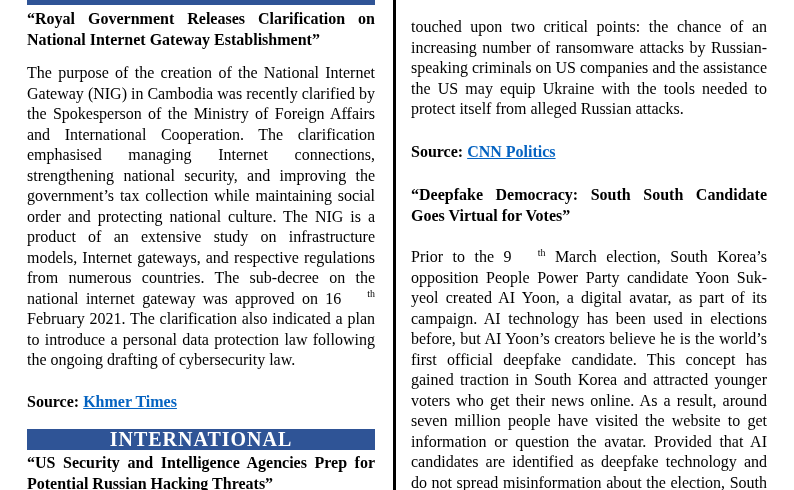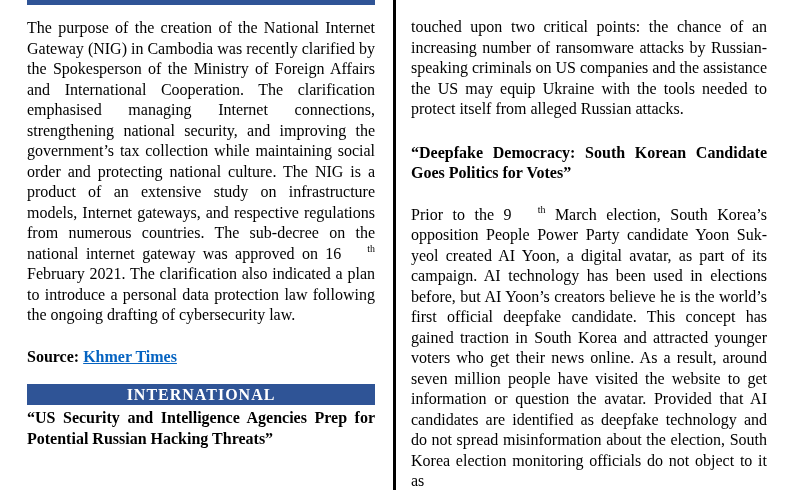--- a/index.html
+++ b/index.html
@@ -39,50 +39,52 @@
   .col-right .body.main       { margin-top:21px; }
 
   .source { text-align:left; font-weight:bold; }
   .source a {
     color:#0563C1; font-weight:bold; text-decoration:underline; cursor:pointer;
   }
   .banner {
     width:100%; height:21px; line-height:21px;
     background:#2F5496; color:#ffffff;
     font-weight:bold; text-align:center; letter-spacing:1px;
-    font-size:16px;
+    font-size:20px;
   }
   sup { vertical-align:super; font-size:62%; line-height:0;padding-left:26px; }
 </style>
 </head>
 <body>
 
 <div class="page">
 
   <div class="divider"></div>
 
   <div class="col col-left">
 
     <div class="banner-remnant"></div>
 
+    <h2 class="headline first">“Royal Government Releases Clarification on National Internet Gateway Establishment”</h2>
 
     <p class="body"><span>The purpose of the creation of the National Internet Gateway (NIG) in Cambodia was recently clarified by the Spokesperson of the Ministry of Foreign Affairs and International Cooperation. The clarification emphasised managing Internet connections, strengthening national security, and improving the government’s tax collection while maintaining social order and protecting national culture. The NIG is a product of an extensive study on infrastructure models, Internet gateways, and respective regulations from numerous countries. The sub-decree on the national internet gateway was approved on 16</span><sup>th</sup><span> February 2021. The clarification also indicated a plan to introduce a personal data protection law following the ongoing drafting of cybersecurity law.</span></p>
 
     <p class="source"><span>Source:</span> <a>Khmer Times</a></p>
 
     <div class="banner">INTERNATIONAL</div>
 
     <h2 class="headline second">“US Security and Intelligence Agencies Prep for Potential Russian Hacking Threats”</h2>
 
   </div>
 
   <div class="col col-right">
 
     <p class="body continued">touched upon two critical points: the chance of an increasing number of ransomware attacks by Russian-speaking criminals on US companies and the assistance the US may equip Ukraine with the tools needed to protect itself from alleged Russian attacks.</p>
 
+    <p class="source"><span>Source:</span> <a>CNN Politics</a></p>
 
-    <h2 class="headline">“Deepfake Democracy: South Korean Candidate Goes Politics for Votes”</h2>
+    <h2 class="headline">“Deepfake Democracy: South South Candidate Goes Virtual for Votes”</h2>
 
     <p class="body main continues"><span>Prior to the 9</span><sup>th</sup><span> March election, South Korea’s opposition People Power Party candidate Yoon Suk-yeol created AI Yoon, a digital avatar, as part of its campaign. AI technology has been used in elections before, but AI Yoon’s creators believe he is the world’s first official deepfake candidate. This concept has gained traction in South Korea and attracted younger voters who get their news online. As a result, around seven million people have visited the website to get information or question the avatar. Provided that AI candidates are identified as deepfake technology and do not spread misinformation about the election, South Korea election monitoring officials do not object to it as</span></p>
 
   </div>
 
 </div>
 
 </body></html>

